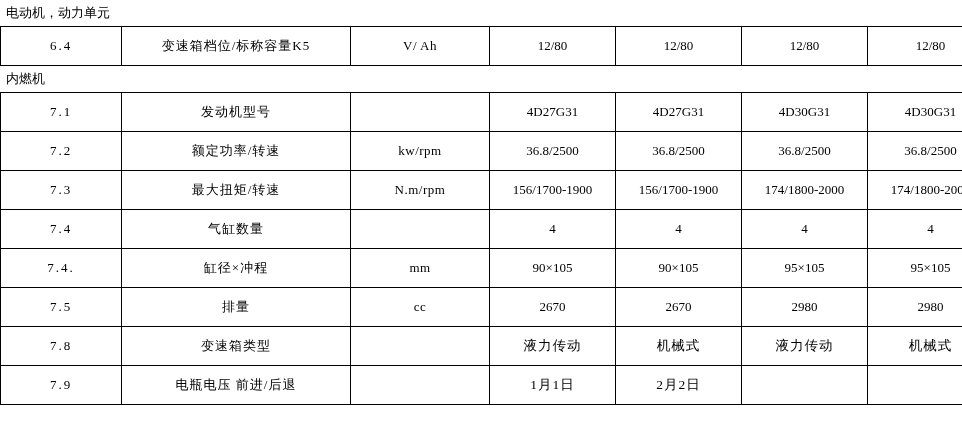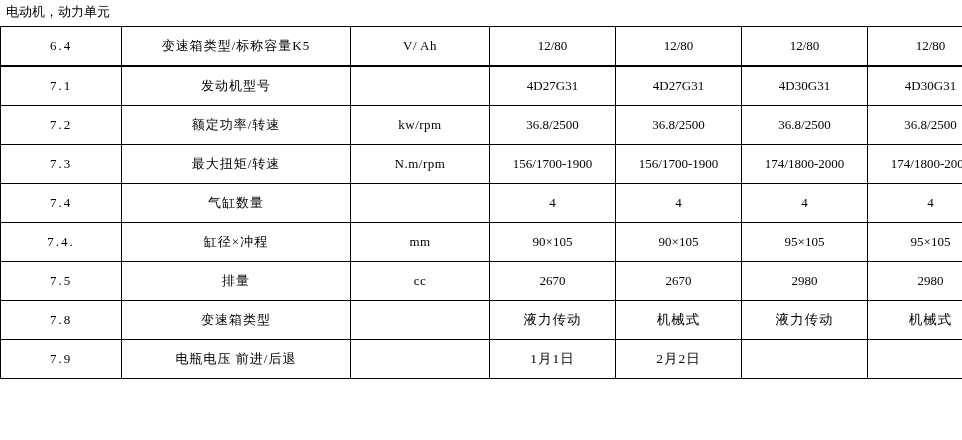--- a/index.html
+++ b/index.html
@@ -14,21 +14,21 @@
     color: #000000;
     overflow: hidden;
   }
   .page {
     position: relative;
     width: 962px;
     height: 440px;
     box-sizing: border-box;
   }
   .section-label {
-    font-family: Liberation Mono, monospace;
+    font-family: Liberation Serif, serif;
     font-size: 13px;
     line-height: 16px;
     padding: 5px 0 5px 6px;
     color: #000;
     white-space: nowrap;
   }
   table.spec {
     border-collapse: collapse;
     width: 962px;
     table-layout: fixed;
@@ -62,31 +62,32 @@
 
 <div class="page">
 
   <div class="section-label">电动机，动力单元</div>
 
   <div class="tbl-wrap">
     <table class="spec">
       <tbody>
         <tr>
           <td class="c-num">6.4</td>
-          <td class="c-name">变速箱类型/标称容量K5</td>
+          <td class="c-name">变速箱档位/标称容量K5</td>
           <td class="c-unit">V/ Ah</td>
           <td class="c-val">12/80</td>
           <td class="c-val">12/80</td>
           <td class="c-val">12/80</td>
           <td class="c-val">12/80</td>
         </tr>
       </tbody>
     </table>
   </div>
 
+  <div class="section-label">内燃机</div>
 
   <div class="tbl-wrap">
     <table class="spec">
       <tbody>
         <tr>
           <td class="c-num">7.1</td>
           <td class="c-name">发动机型号</td>
           <td class="c-unit"></td>
           <td class="c-val">4D27G31</td>
           <td class="c-val">4D27G31</td>

